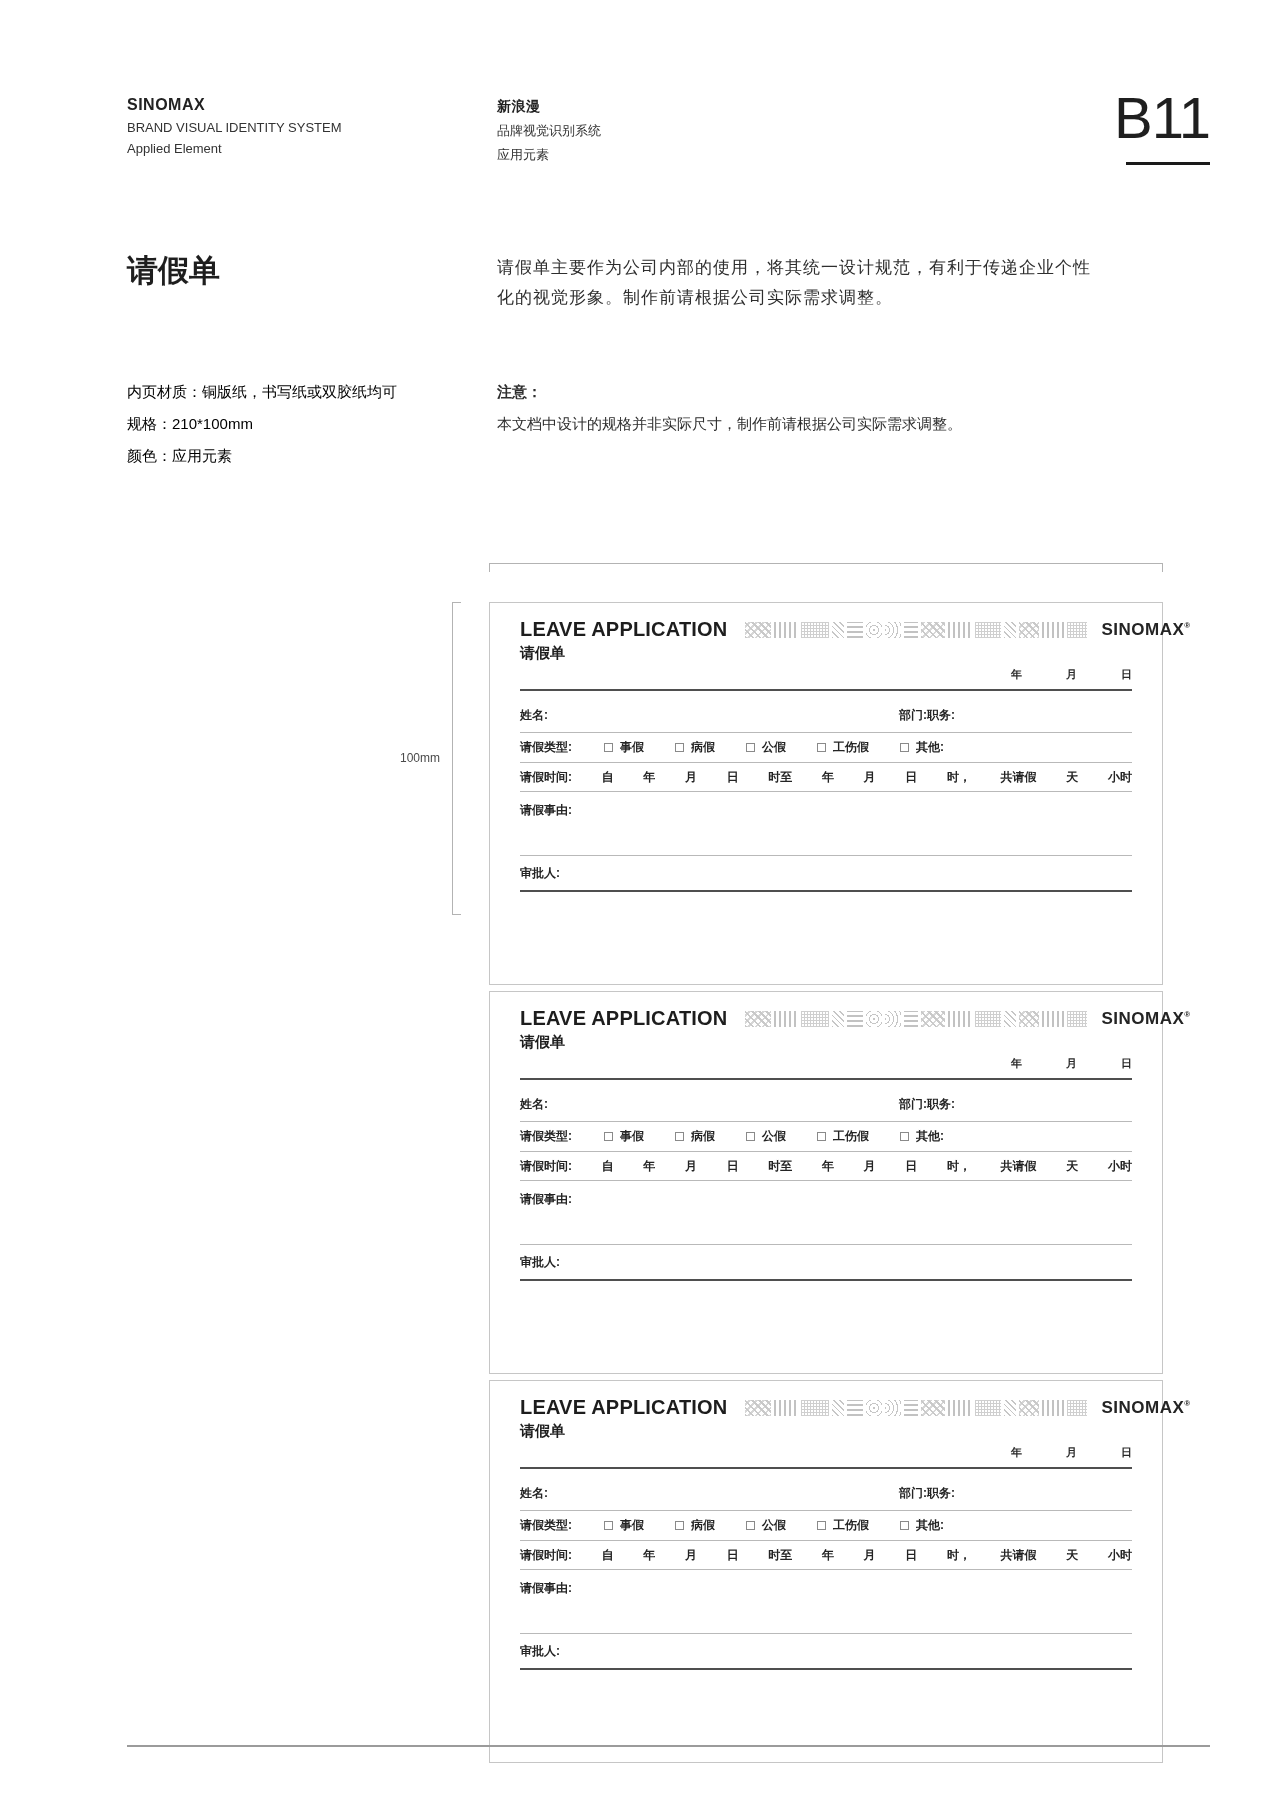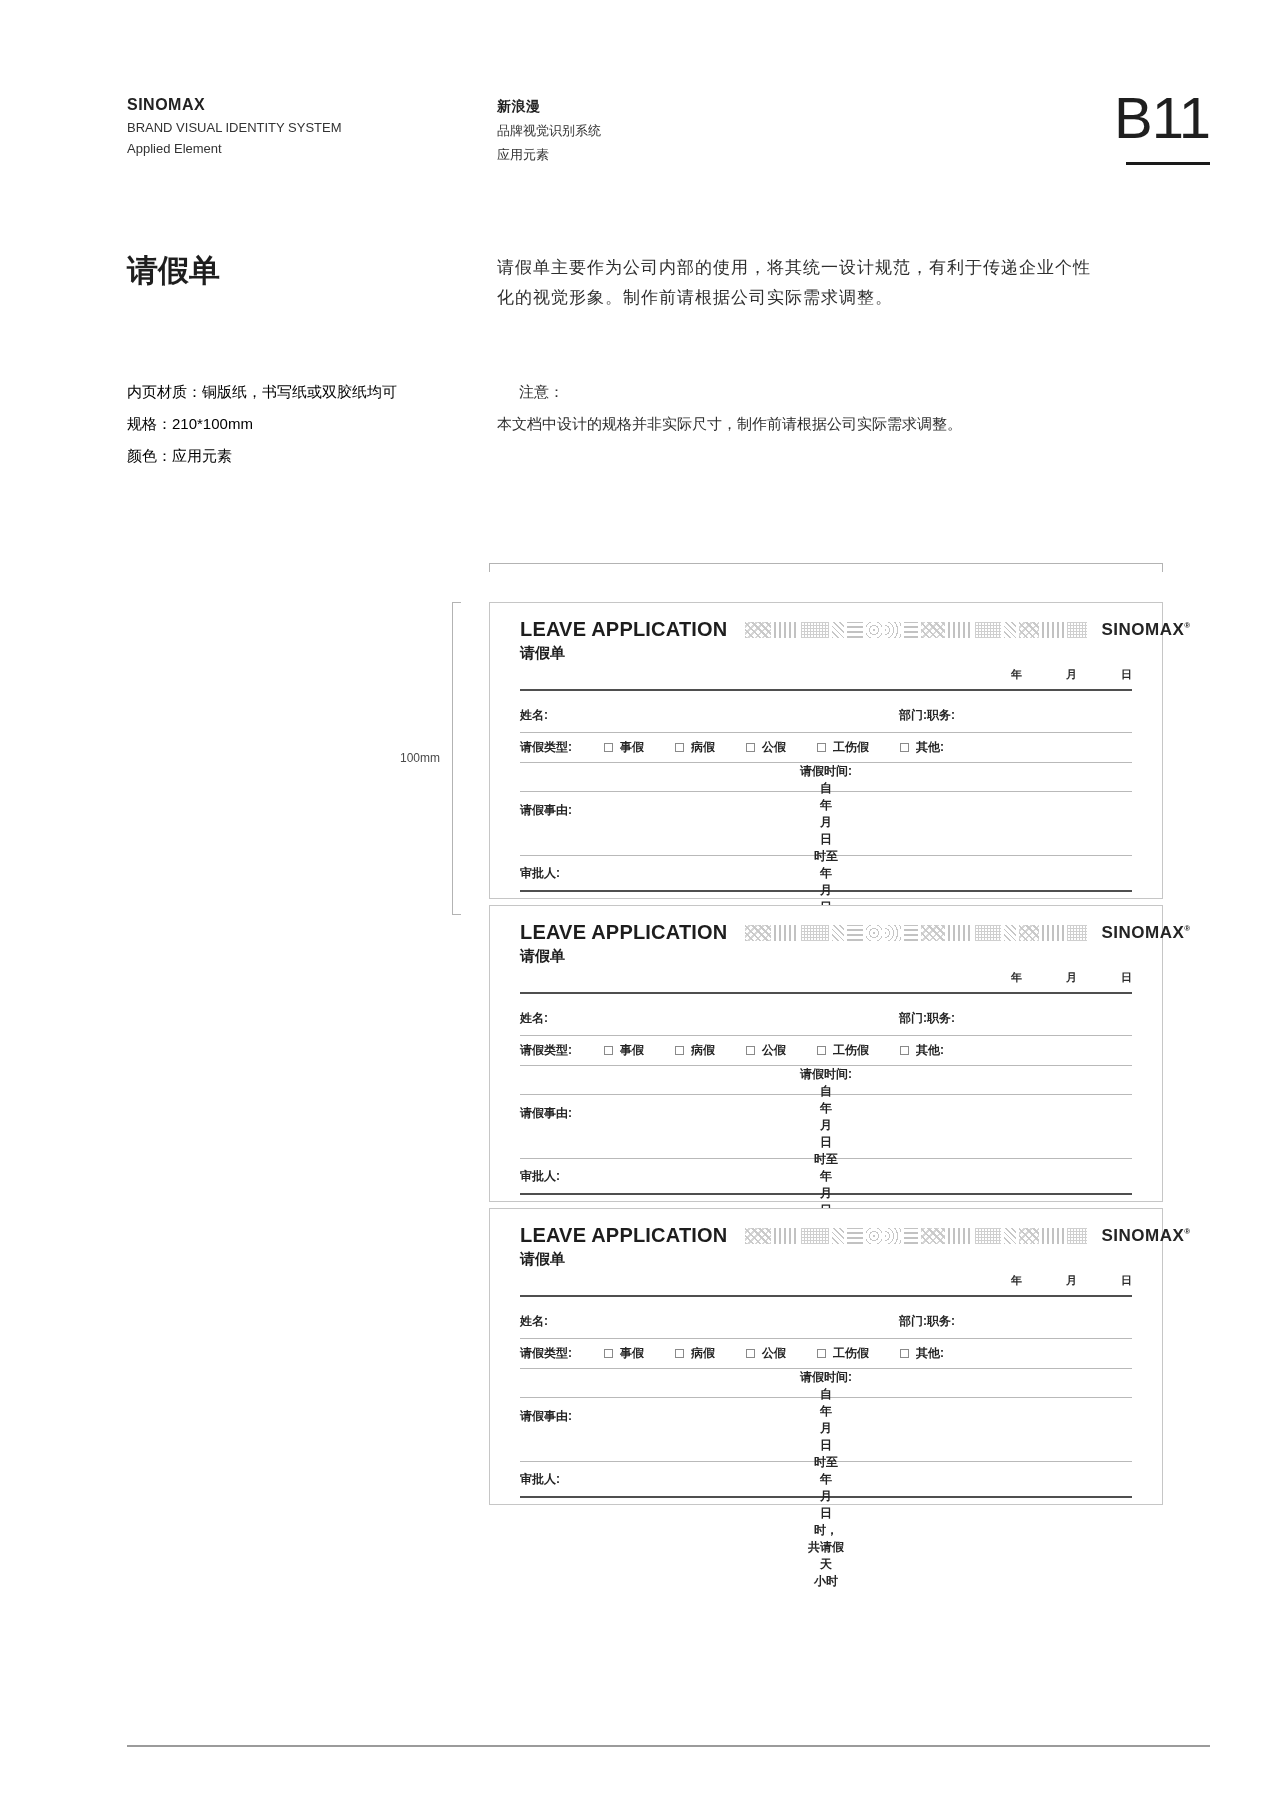--- a/index.html
+++ b/index.html
@@ -16,52 +16,52 @@
   .page-code { position:absolute; right:70px; top:86px; font-size:58px; font-weight:300;
                letter-spacing:-1px; color:#1f1f1f; line-height:1.1; }
   .code-rule { position:absolute; right:70px; top:162px; width:84px; height:3px; background:#1a1a1a; }
 
   
   .sec-title { position:absolute; left:127px; top:250px; font-size:31px; font-weight:700; color:#1e1e1e; }
   .desc { position:absolute; left:497px; top:253px; font-size:17px; line-height:30px;
           letter-spacing:1px; color:#2e2e2e; }
   .specs { position:absolute; left:127px; top:376px; font-size:15px; line-height:32px; color:#000000; }
   .notice { position:absolute; left:497px; top:376px; font-size:15px; line-height:32px; color:#2e2e2e; }
-  .notice .b { font-weight:400;margin-left:22px; }
+  .notice .b { font-weight:700; }
 
   
   .dim-w { position:absolute; left:489px; top:531px; width:674px; text-align:center;
            font-size:12px; color:#4a4a4a; }
   .bracket-top { position:absolute; left:489px; top:563px; width:674px; height:9px;
                  border-top:1px solid #b3b3b3; border-left:1px solid #b3b3b3; border-right:1px solid #b3b3b3; }
   .bracket-left { position:absolute; left:452px; top:602px; width:9px; height:313px;
                   border-left:1px solid #b3b3b3; border-top:1px solid #b3b3b3; border-bottom:1px solid #b3b3b3; }
   .dim-h { position:absolute; left:352px; top:751px; width:88px; text-align:right;
            font-size:12px; color:#4a4a4a; }
 
   
   .cards { position:absolute; left:489px; top:602px; display:flex; flex-direction:column; gap:6px; }
-  .card { width:674px; height:297px; background:#fff; border:1px solid #c6c6c6; }
+  .card { width:674px; height:383px; background:#fff; border:1px solid #c6c6c6; }
   .card-head { margin:0 30px; padding-top:15px; border-bottom:2px solid #4f4f4f; }
   .head-row { display:flex; align-items:center; }
   .form-title { font-size:20px; font-weight:700; letter-spacing:.2px; color:#1d1d1d; white-space:nowrap; }
   .logo { margin-left:auto; font-size:17px; font-weight:700; letter-spacing:.5px; color:#242424; white-space:nowrap; }
   .logo sup { font-size:8px; vertical-align:super; }
   .form-subtitle { font-size:15px; font-weight:700; margin-top:3px; color:#1d1d1d; }
   .date-row { display:flex; justify-content:flex-end; gap:44px; font-size:11px; font-weight:600;
               color:#2a2a2a; margin-top:4px; padding-bottom:7px; }
   .card-body { margin:8px 30px; font-size:12px; font-weight:600; color:#242424; }
   .f-row1 { height:34px; display:flex; align-items:center; border-bottom:1px solid #b9b9b9; }
   .f-row1 .w1 { width:210px; } .f-row1 .w2 { width:197px;text-align:right; }
   .f-row2 { height:30px; display:flex; align-items:center; border-bottom:1px solid #b9b9b9; }
   .f-row2 .lt-label { margin-right:32px; }
   .lt-item { display:flex; align-items:center; margin-right:31px; }
   .cbx { display:inline-block; width:9px; height:9px; border:1px solid #8a8a8a; margin-right:7px; }
   .f-row3 { height:29px; display:flex; align-items:center; justify-content:space-between;
-            border-bottom:1px solid #b9b9b9;flex-direction:column; }
+            border-bottom:1px solid #b9b9b9; }
   .f-reason { height:64px; padding-top:10px; border-bottom:1px solid #b9b9b9; }
   .f-approver { height:36px; display:flex; align-items:center; border-bottom:2px solid #4f4f4f; }
 
   
   .pattern { display:flex; align-items:center; gap:3px; height:16px; margin-left:18px; margin-right:14px; }
   .pattern div { height:16px; }
   .p-check { background:repeating-linear-gradient(45deg,#c9c9c9 0 2px,transparent 2px 5px),
              repeating-linear-gradient(-45deg,#d6d6d6 0 2px,transparent 2px 5px); }
   .p-vlines { background:repeating-linear-gradient(90deg,#c2c2c2 0 2px,transparent 2px 5px); }
   .p-grid { background:repeating-linear-gradient(90deg,#cfcfcf 0 1px,transparent 1px 3px),

